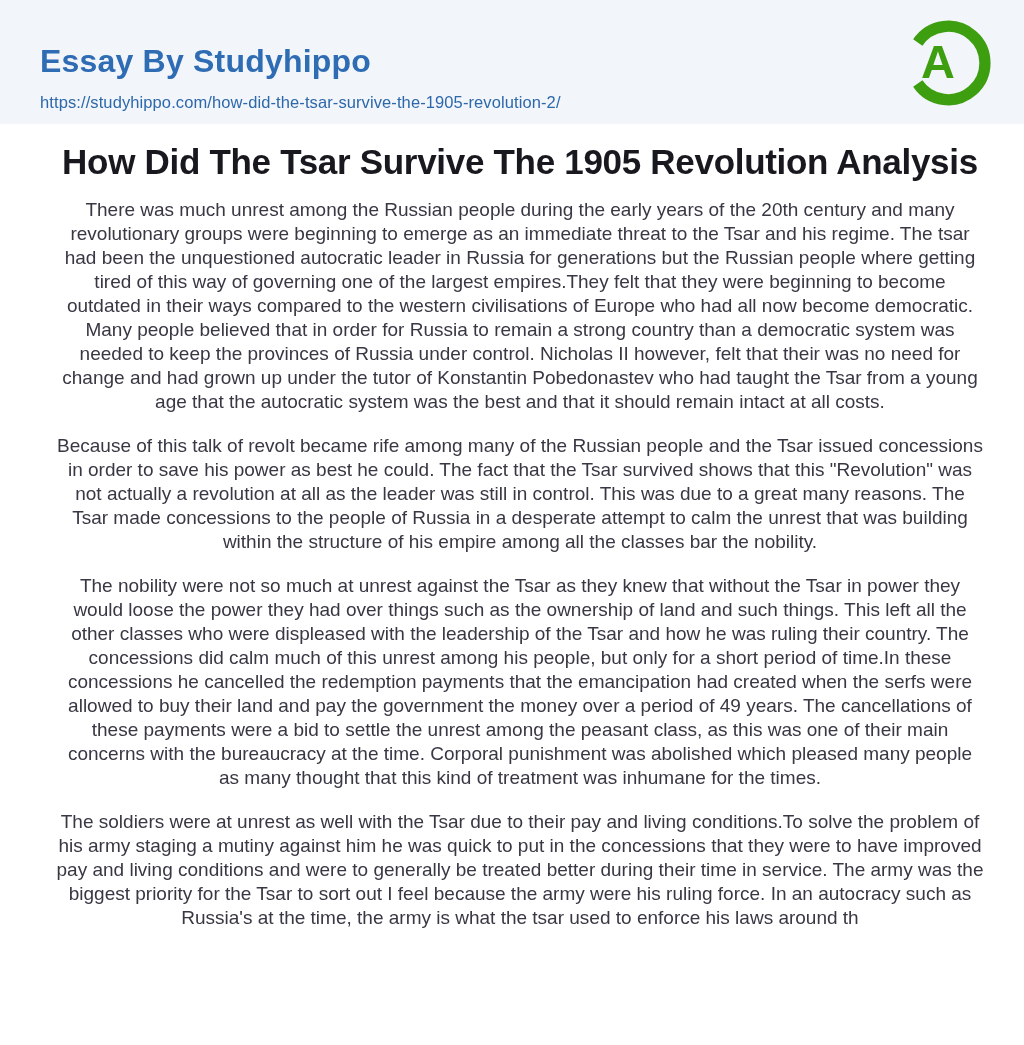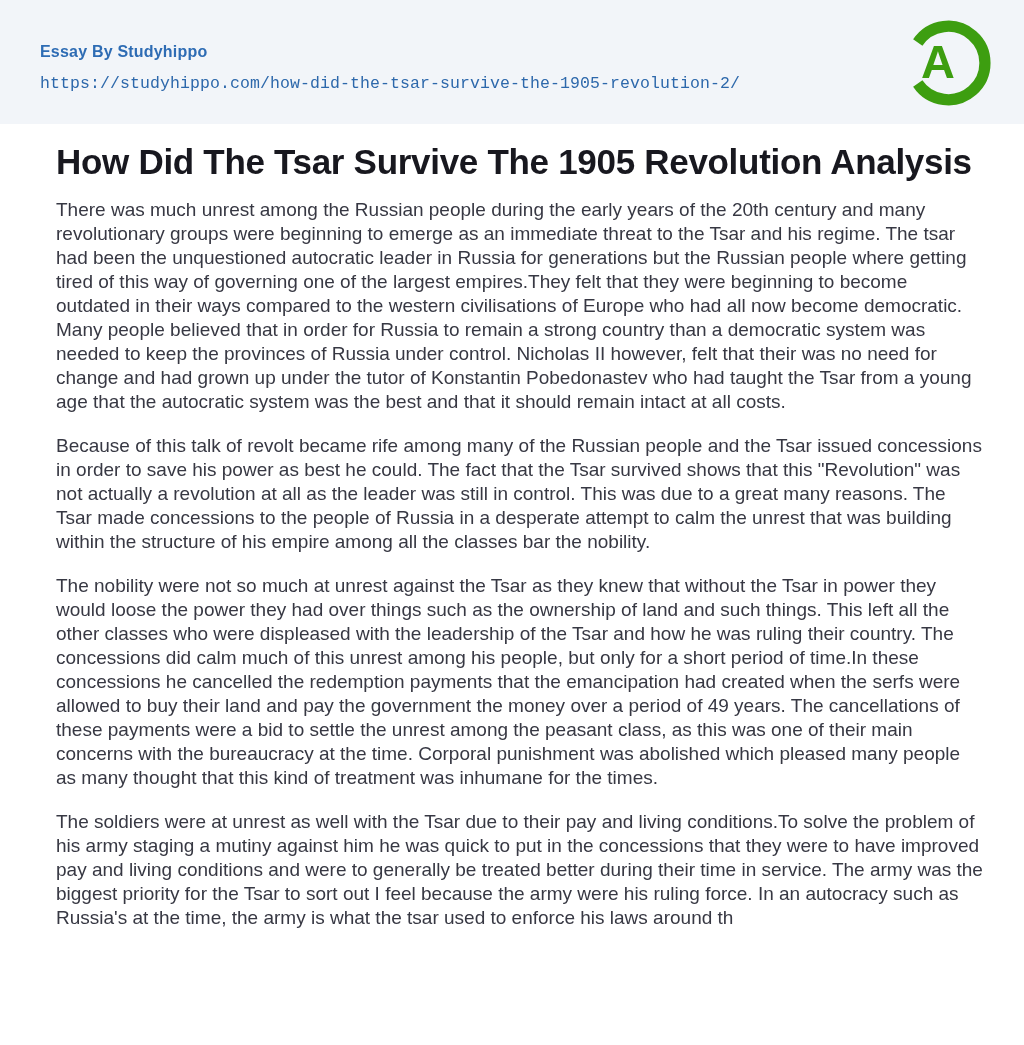--- a/index.html
+++ b/index.html
@@ -9,41 +9,41 @@
     font-family: "Liberation Sans", "DejaVu Sans", sans-serif;
     overflow: hidden;
   }
   .page-header {
     position: relative;
     height: 124px;
     background: #f2f5f9;
     padding: 43px 150px 0 40px;
   }
   .byline {
-    font-size: 16px;
+    font-size: 32px;
     font-weight: bold;
     color: #2e6cb4;
     letter-spacing: 0.2px;
   }
   .url {
     margin-top: 13px;
     font-size: 16.5px;
     color: #2d68ab;
     letter-spacing: 0.1px;
-    font-family: Liberation Mono, monospace;
   }
   .logo {
     position: absolute;
     top: 12px;
     right: 33px;
     width: 102px;
     height: 102px;
   }
   main.article {
     padding: 18px 40px 0 56px;
+    text-align: center;
   }
   h1.essay-title {
     font-size: 35px;
     line-height: 40px;
     font-weight: 800;
     color: #18181f;
     letter-spacing: -0.3px;
     margin: 0 0 16px 0;
   }
   p.essay-paragraph {

